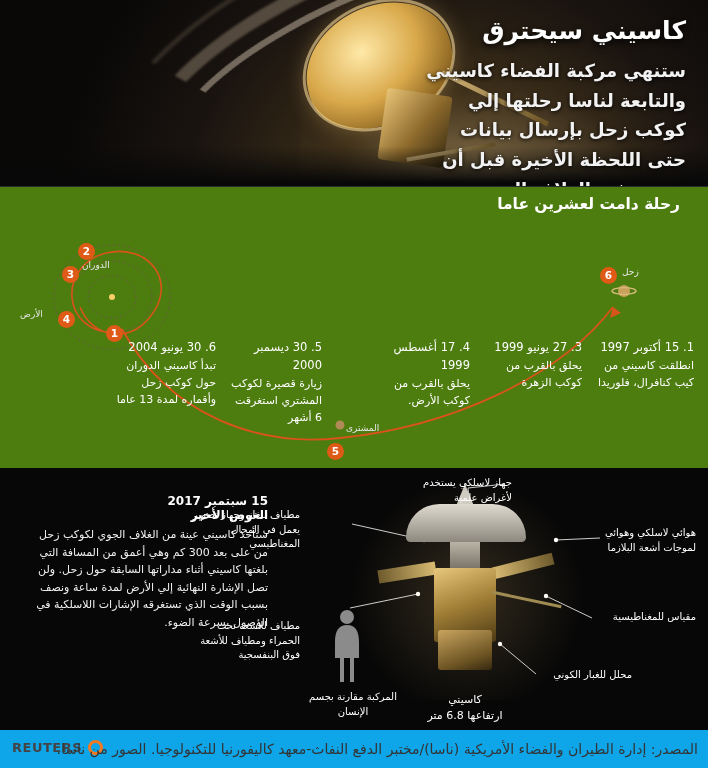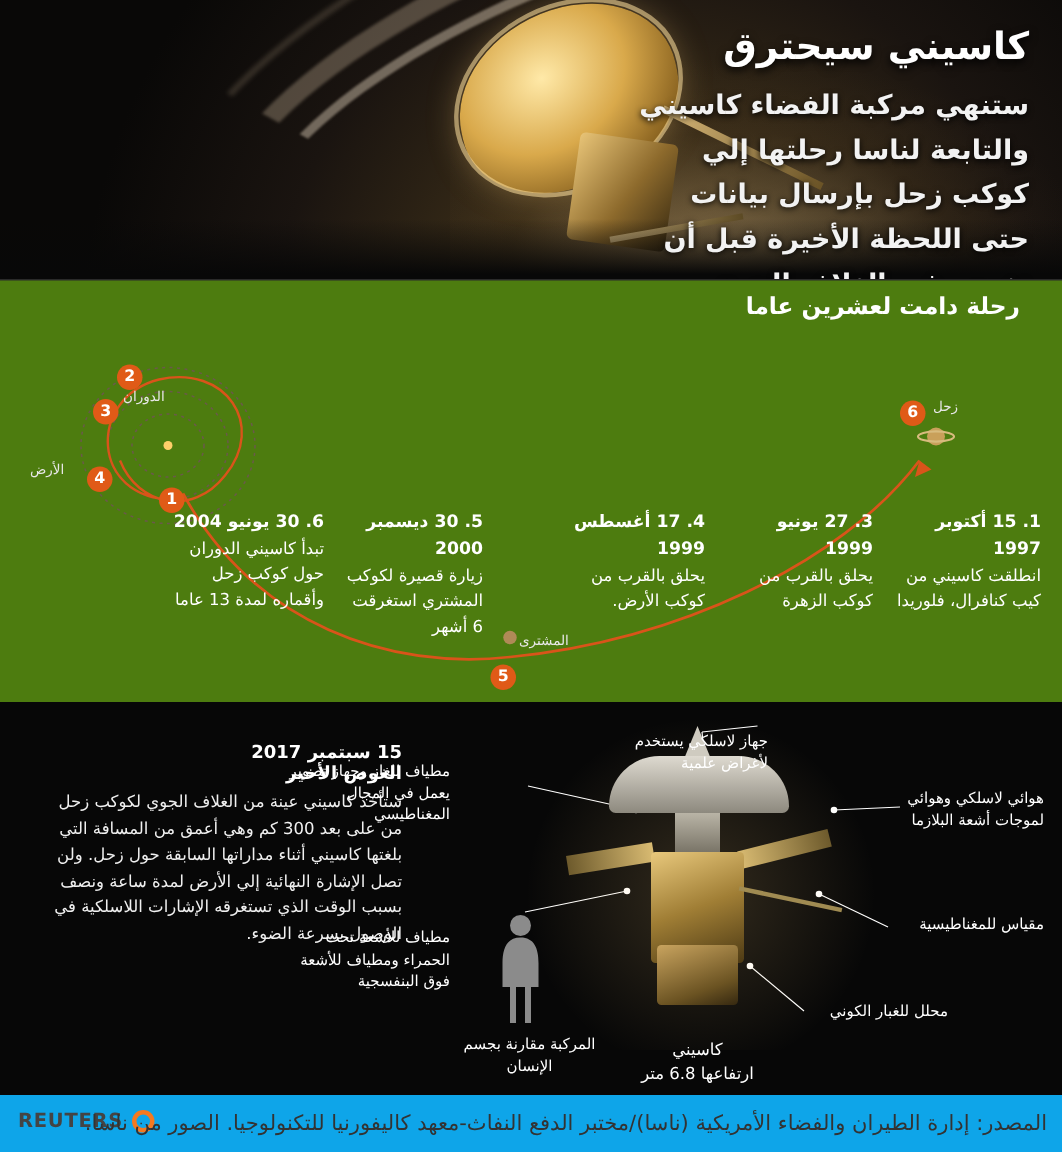--- a/index.html
+++ b/index.html
@@ -122,21 +122,21 @@
   .num-dot {
     position: absolute; width: 17px; height: 17px; border-radius: 50%;
     background: #e05a17; color: #fff;
     font-size: 10.5px; line-height: 17px; text-align: center; font-weight: bold;
   }
   .orbit-label {
     position: absolute; font-size: 9px; color: #e8e8e8;
   }
 
   .stage-col { position: absolute; font-size: 11px; line-height: 1.55; color: #fff; }
-  .stage-head { font-weight: bold; font-size: 11.5px; }
+  .stage-head { font-weight: normal; font-size: 11.5px; }
   .stage-body { font-size: 11px; }
 
   
   #bottom {
     position: absolute; left: 0; top: 468px; width: 708px; height: 262px;
     background: #070707;
   }
   #sc-svg { position: absolute; left: 0; top: 0; width: 708px; height: 262px; }
   #sc-graphic { position: absolute; left: 372px; top: 12px; width: 200px; height: 210px; }
   #sc-graphic .hga {
@@ -337,21 +337,21 @@
       <circle cx="17" cy="9" r="7" fill="#8b8b8b"></circle>
       <path d="M17,17 C8,17 5,24 5,34 L5,50 L10,50 L10,74 L14,74 L14,50 L20,50 L20,74 L24,74 L24,50 L29,50 L29,34 C29,24 26,17 17,17 Z" fill="#8b8b8b"></path>
     </svg>
 
     <div id="oct-block" style="right:440px; top:26px; width:232px; text-align:right;">
       <div id="oct-head">15 سبتمبر 2017</div>
       <div id="oct-head" style="font-size:12px;font-weight:bold;">الغوص الأخير</div>
       <div id="oct-body">ستأخذ كاسيني عينة من الغلاف الجوي لكوكب زحل من على بعد 300 كم وهي أعمق من المسافة التي بلغتها كاسيني أثناء مداراتها السابقة حول زحل. ولن تصل الإشارة النهائية إلي الأرض لمدة ساعة ونصف بسبب الوقت الذي تستغرقه الإشارات اللاسلكية في الوصول بسرعة الضوء.</div>
     </div>
 
-    <div class="callout-text" style="right:196px; top:20px; width:110px; text-align:right;">جهاز لاسلكي يستخدم لأغراض علمية</div>
+    <div class="callout-text" style="right:196px; top:8px; width:110px; text-align:right;">جهاز لاسلكي يستخدم لأغراض علمية</div>
     <div class="callout-text" style="left:604px; top:58px; width:92px; text-align:right;">هوائي لاسلكي وهوائي لموجات أشعة البلازما</div>
     <div class="callout-text" style="left:592px; top:142px; width:104px; text-align:right;">مقياس للمغناطيسية</div>
     <div class="callout-text" style="left:528px; top:200px; width:104px; text-align:right;">محلل للغبار الكوني</div>
     <div class="callout-text" style="right:408px; top:110px; width:116px; text-align:right;margin-top:41px;">مطياف للأشعة تحت الحمراء ومطياف للأشعة فوق البنفسجية</div>
     <div class="callout-text" style="right:408px; top:40px; width:116px; text-align:right;">مطياف للغاز وجهاز تصوير يعمل في المجال المغناطيسي</div>
 
     <div class="callout-text" style="left:300px; top:222px; width:106px; text-align:center;">المركبة مقارنة بجسم الإنسان</div>
     <div class="callout-text" style="left:410px; top:224px; width:110px; text-align:center; font-weight:normal; font-size:11px;">كاسيني</div>
     <div class="callout-text" style="left:400px; top:240px; width:130px; text-align:center; font-size:11px;">ارتفاعها 6.8 متر</div>
   </div>

